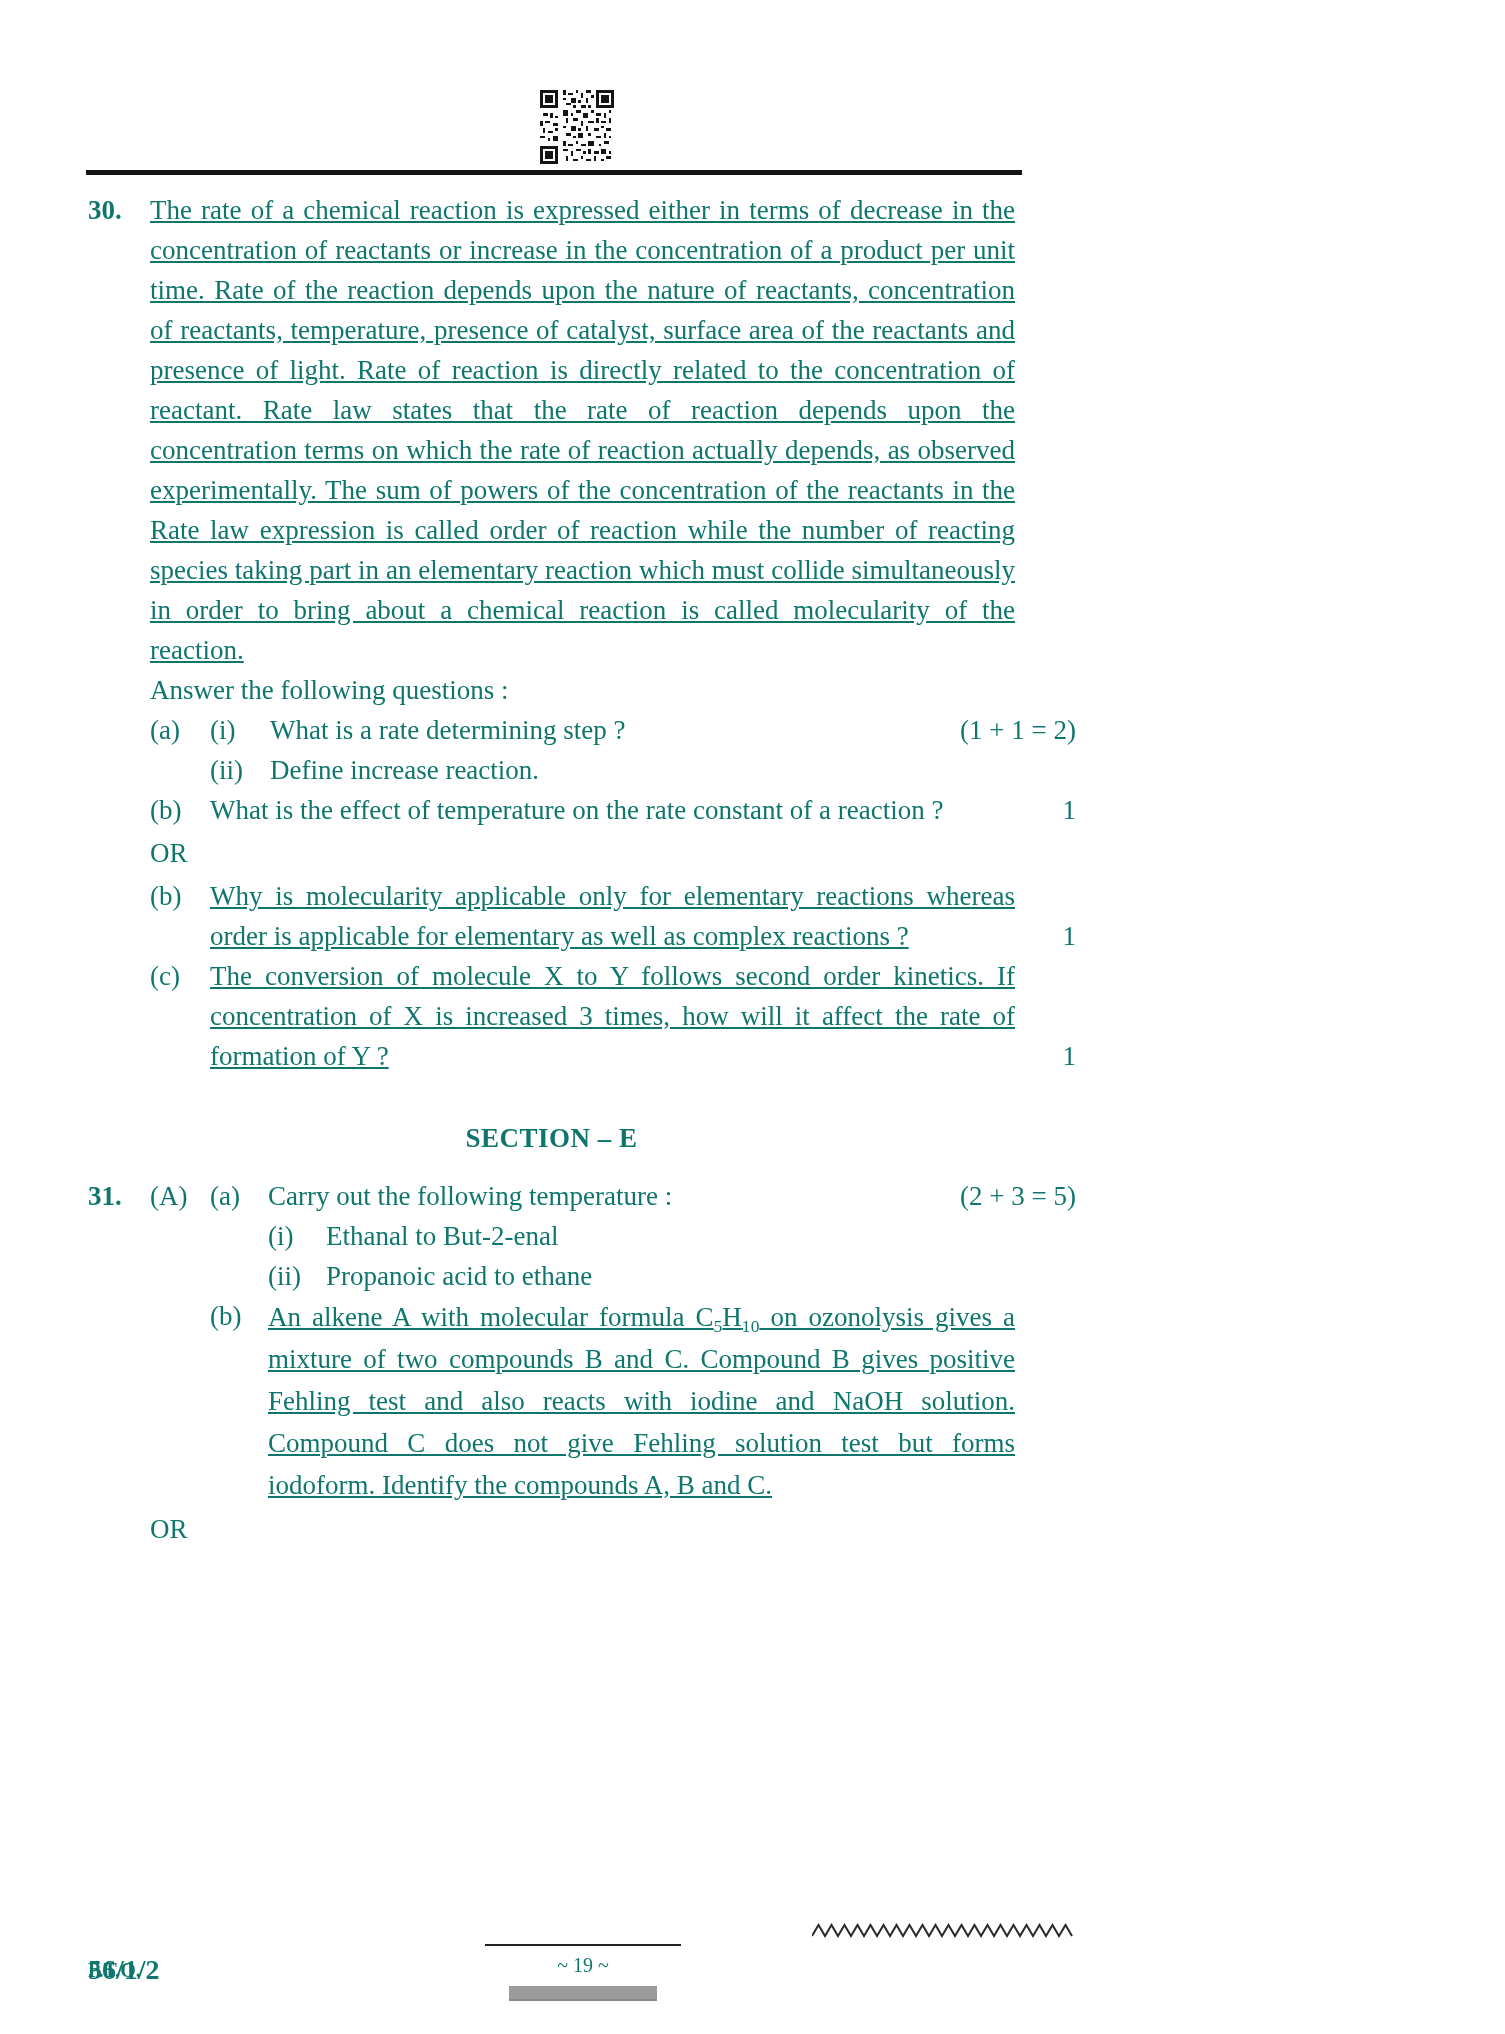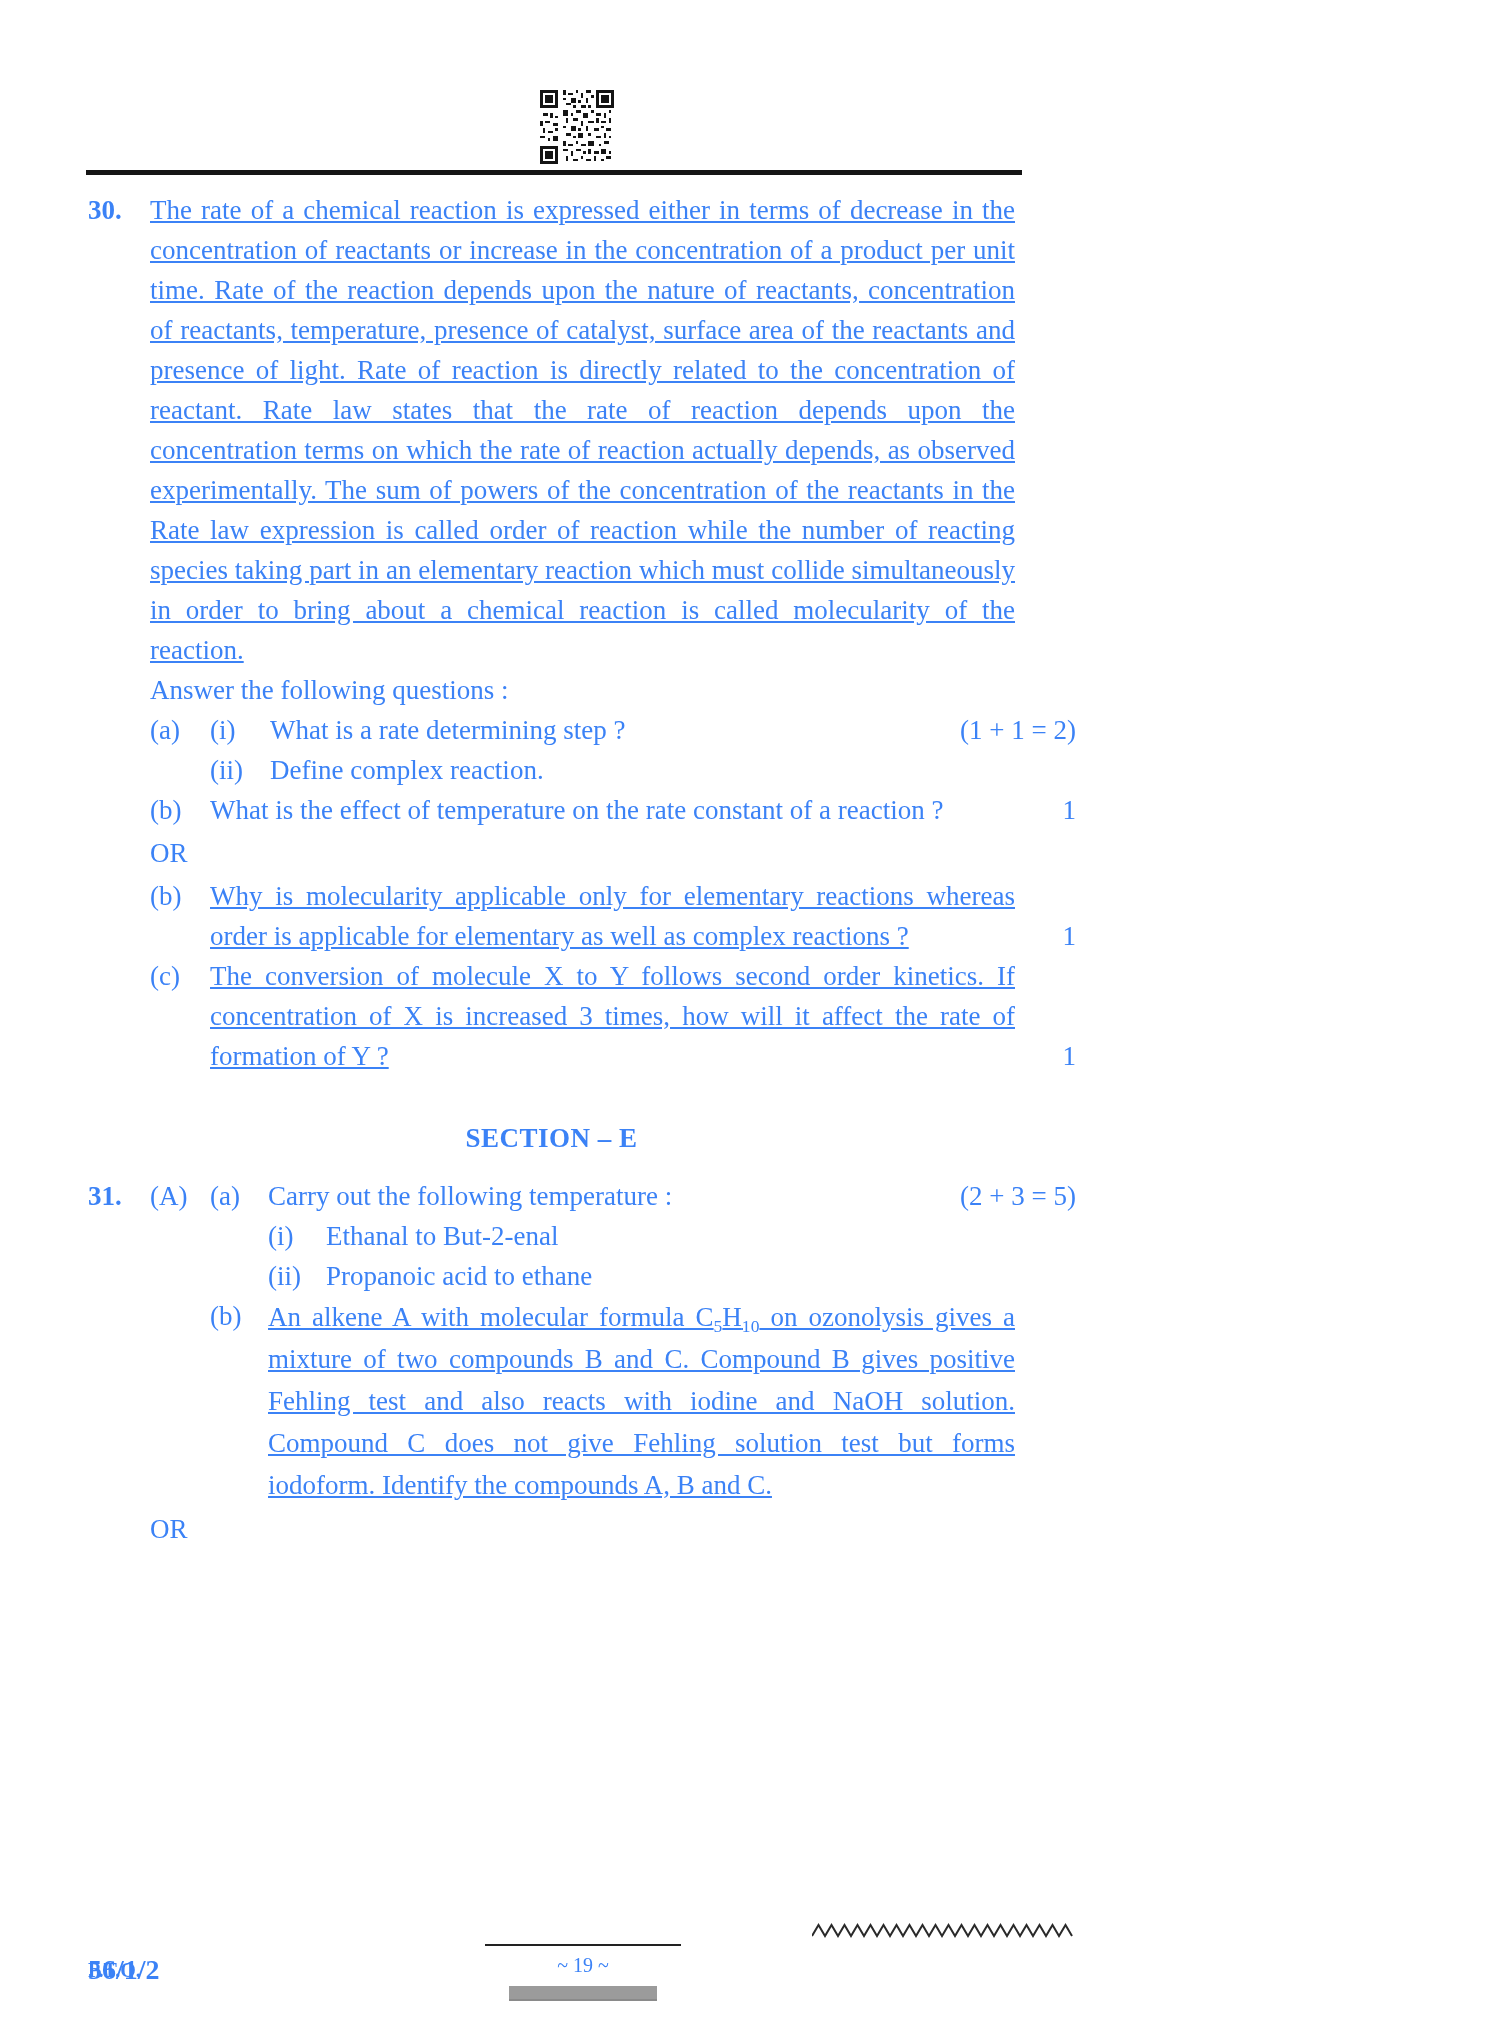--- a/index.html
+++ b/index.html
@@ -2,21 +2,21 @@
 <html><head>
 <meta charset="utf-8">
 <style>
   * { margin:0; padding:0; box-sizing:border-box; }
   html,body { background:#ffffff; }
   .page {
     position:relative;
     width:1505px; height:2034px;
     background:#ffffff;
     font-family:"Liberation Serif", serif;
-    color:#3b82f6;
+    color:#0f766e;
     font-size:27px;
     line-height:40px;
     overflow:hidden;
   }
   .qr-wrap { position:absolute; top:90px; left:540px; width:74px; height:74px; }
   .top-rule { position:absolute; top:170px; left:86px; width:936px; height:5px; background:#151515; }
   .content { position:absolute; top:190px; left:88px; width:990px; }
 
   .qblock { display:flex; }
   .qnum { width:62px; flex-shrink:0; font-weight:bold; }
@@ -160,21 +160,21 @@
 
         <div class="row rel">
           <span class="lbl">(a)</span>
           <div class="flex1">
             <div style="display:flex;">
               <span class="lbl">(i)</span>
               <div class="flex1">What is a rate determining step ?</div>
             </div>
             <div style="display:flex;">
               <span class="lbl">(ii)</span>
-              <div class="flex1">Define complex reaction.</div>
+              <div class="flex1">Define increase reaction.</div>
             </div>
           </div>
           <span class="marks top">(1 + 1 = 2)</span>
         </div>
 
         <div class="row rel">
           <span class="lbl">(b)</span>
           <div class="flex1">What is the effect of temperature on the rate constant of a reaction ?</div>
           <span class="marks top">1</span>
         </div>

